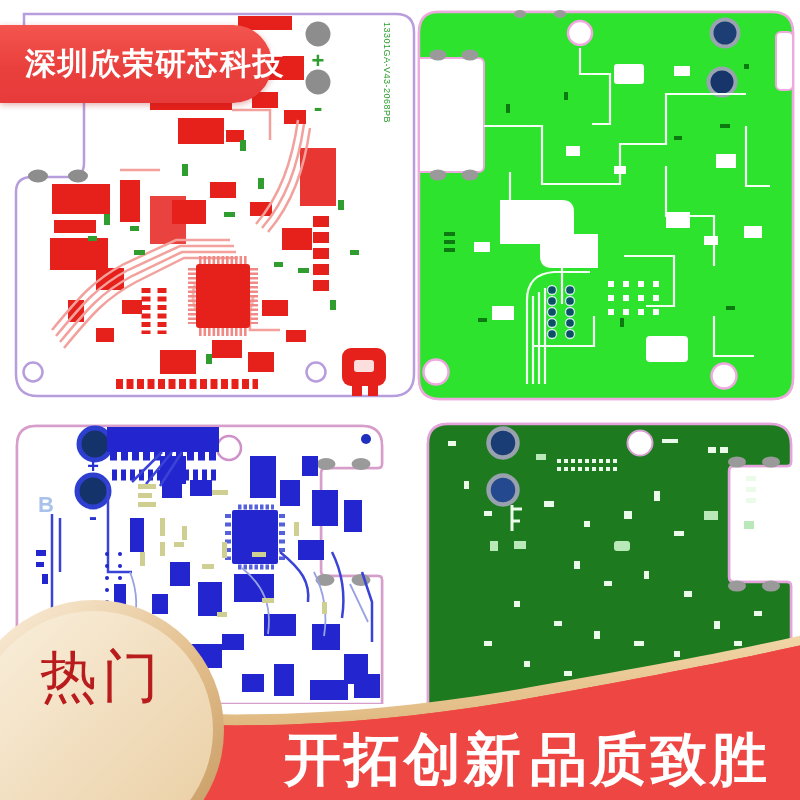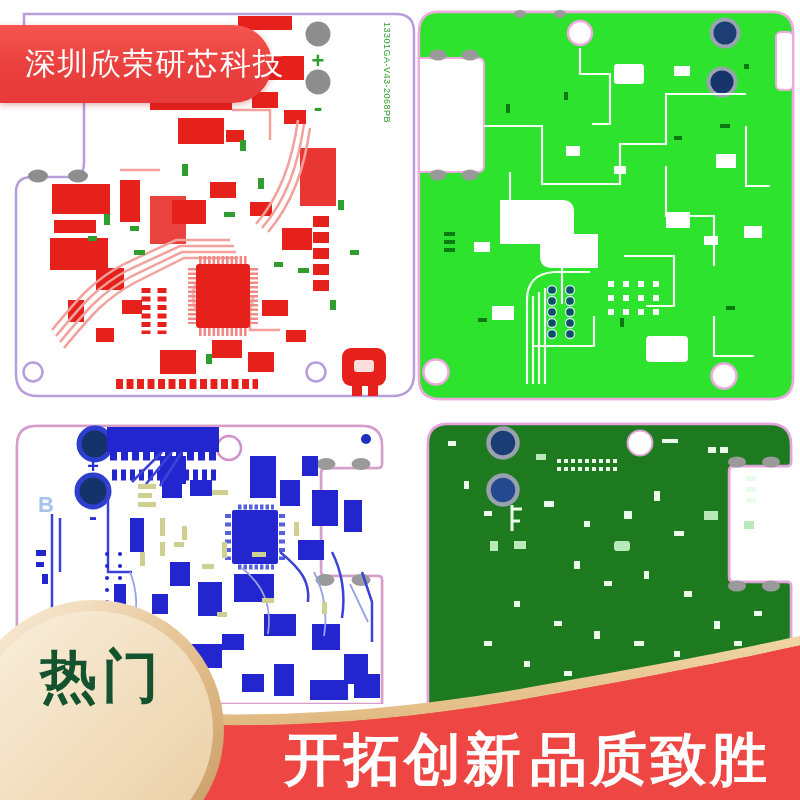--- a/index.html
+++ b/index.html
@@ -3,26 +3,26 @@
 <meta charset="utf-8">
 <style>
   html,body{margin:0;padding:0;background:#fff;}
   #stage{position:relative;width:800px;height:800px;overflow:hidden;background:#fff;
          font-family:"Liberation Sans","DejaVu Sans",sans-serif;}
   .pcb{position:absolute;z-index:1;}
   #brand-banner{position:absolute;left:0;top:25px;width:272px;height:78px;z-index:6;
     background:linear-gradient(180deg,#f4554e 0%,#ea403d 55%,#e63b3a 100%);
     border-radius:0 39px 39px 0;display:flex;align-items:center;
     box-shadow:0 2px 6px rgba(180,30,30,.35);}
-  #brand-banner span{color:#fff;font-size:31px;font-weight:normal;letter-spacing:1.5px;
+  #brand-banner span{color:#fff;font-size:31px;font-weight:bold;letter-spacing:1.5px;
     padding-left:25px;white-space:nowrap;}
   #bottom-banner{position:absolute;left:0;top:560px;width:800px;height:240px;z-index:2;}
   #badge-circle{position:absolute;left:-60px;top:565px;width:320px;height:235px;z-index:3;}
   #badge-text{position:absolute;left:26px;top:636px;width:152px;z-index:4;text-align:center;
-    color:#14532d;font-size:57px;font-weight:bold;line-height:80px;letter-spacing:5px;}
+    color:#b91c1c;font-size:57px;font-weight:normal;line-height:80px;letter-spacing:5px;}
   .slogan{font-weight:bold;}
 </style>
 </head>
 <body>
 
 <div id="stage">
 
   <svg class="pcb" style="left:0;top:0" width="420" height="400" viewBox="0 0 420 400">
     <path d="M 24,14 H 396 Q 414,14 414,32 V 374 Q 414,396 392,396 H 38 Q 16,396 16,374 V 192 Q 16,177 32,177 H 70 Q 84,177 84,163 V 60 Q 84,50 74,50 H 40 Q 24,50 24,36 Z" fill="#ffffff" stroke="#b79ddc" stroke-width="2.5"></path>
     <g>

